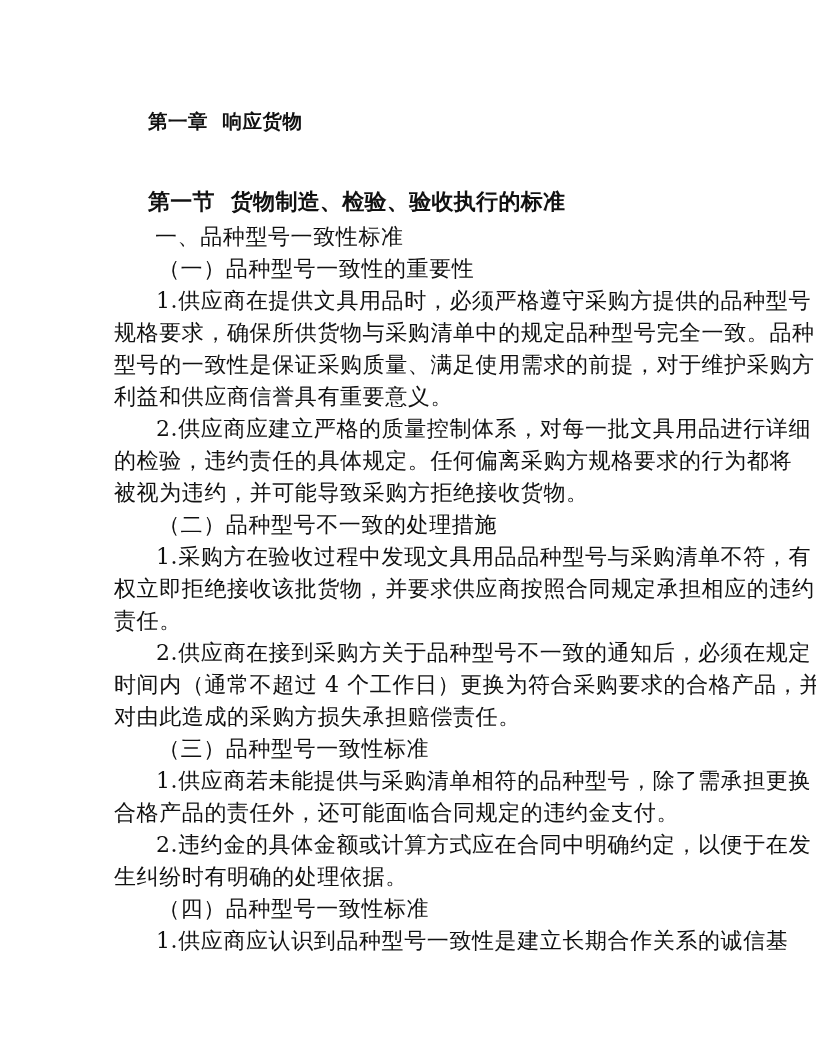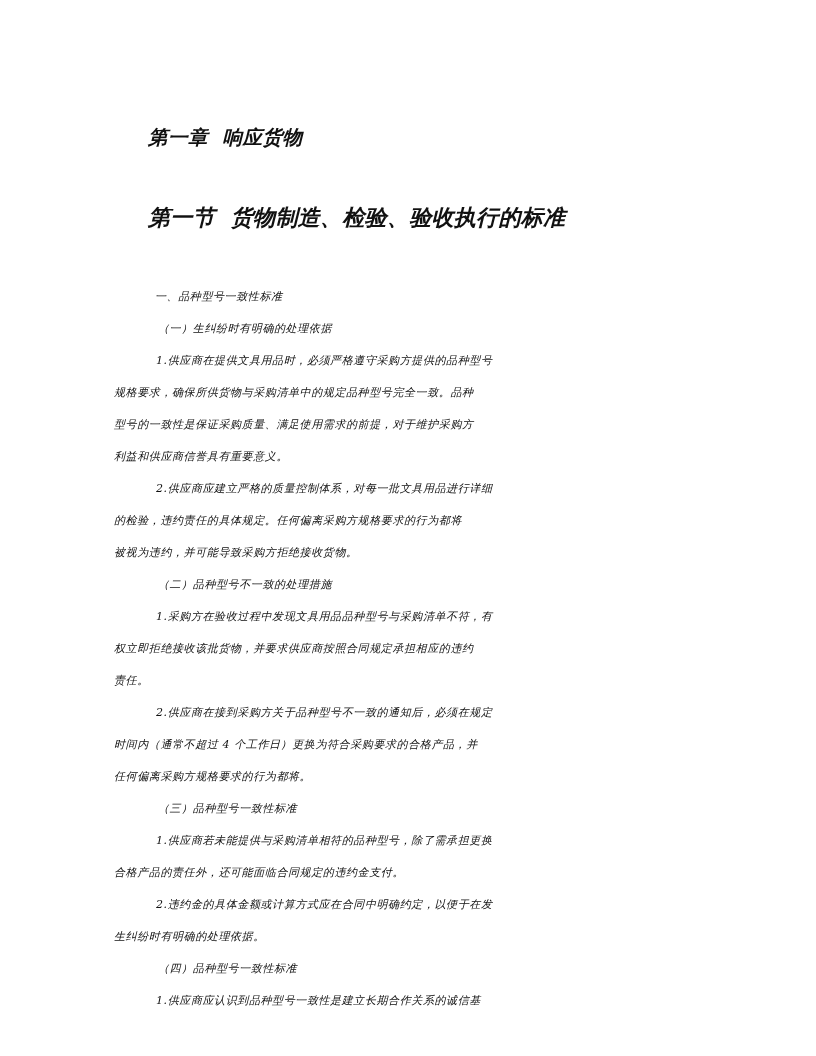--- a/index.html
+++ b/index.html
@@ -1,47 +1,47 @@
 <!DOCTYPE html>
 <html><head>
   <meta charset="utf-8">
   <style>
     html, body { margin: 0; padding: 0; background: #ffffff; }
     body { width: 816px; height: 1056px; position: relative; overflow: hidden;
            font-family: "DejaVu Serif", "Liberation Serif", serif; color: #111; }
-    .page { position: absolute; left: 0; top: 16px; width: 816px; height: 856px; font-style: italic; }
+    .page { position: absolute; left: 0; top: 0; width: 816px; height: 856px; }
     .h1 { position: absolute; left: 148px; top: 108px; font-family: "DejaVu Sans", "Liberation Sans", sans-serif;
           font-weight: bold; font-size: 19.5px; letter-spacing: 0.5px; white-space: pre; }
     .h2 { position: absolute; left: 148px; top: 187px; font-family: "DejaVu Sans", "Liberation Sans", sans-serif;
           font-weight: bold; font-size: 22px; letter-spacing: 0.3px; white-space: pre; }
-    .line { position: absolute; font-size: 11px; white-space: pre; line-height: 24px; letter-spacing: 0.6px; margin-top: 44px; }
+    .line { position: absolute; font-size: 22px; white-space: pre; line-height: 24px; letter-spacing: 0.6px; }
   </style>
 </head>
 <body>
 
 <div class="page">
   <div class="h1">第一章  响应货物</div>
   <div class="h2">第一节  货物制造、检验、验收执行的标准</div>
   <div id="body-lines">
       <div class="line" style="left: 155px; top: 225px;">一、品种型号一致性标准</div>
-      <div class="line" style="left: 158px; top: 257px;">（一）生纠纷时有明确的处理依据</div>
+      <div class="line" style="left: 158px; top: 257px;">（一）品种型号一致性的重要性</div>
       <div class="line" style="left: 156px; top: 289px;">1.供应商在提供文具用品时，必须严格遵守采购方提供的品种型号</div>
       <div class="line" style="left: 114px; top: 321px;">规格要求，确保所供货物与采购清单中的规定品种型号完全一致。品种</div>
       <div class="line" style="left: 114px; top: 353px;">型号的一致性是保证采购质量、满足使用需求的前提，对于维护采购方</div>
       <div class="line" style="left: 114px; top: 385px;">利益和供应商信誉具有重要意义。</div>
       <div class="line" style="left: 156px; top: 417px;">2.供应商应建立严格的质量控制体系，对每一批文具用品进行详细</div>
       <div class="line" style="left: 114px; top: 449px;">的检验，违约责任的具体规定。任何偏离采购方规格要求的行为都将</div>
       <div class="line" style="left: 114px; top: 481px;">被视为违约，并可能导致采购方拒绝接收货物。</div>
       <div class="line" style="left: 158px; top: 513px;">（二）品种型号不一致的处理措施</div>
       <div class="line" style="left: 156px; top: 545px;">1.采购方在验收过程中发现文具用品品种型号与采购清单不符，有</div>
       <div class="line" style="left: 114px; top: 577px;">权立即拒绝接收该批货物，并要求供应商按照合同规定承担相应的违约</div>
       <div class="line" style="left: 114px; top: 609px;">责任。</div>
       <div class="line" style="left: 156px; top: 641px;">2.供应商在接到采购方关于品种型号不一致的通知后，必须在规定</div>
       <div class="line" style="left: 114px; top: 673px;">时间内（通常不超过 4 个工作日）更换为符合采购要求的合格产品，并</div>
-      <div class="line" style="left: 114px; top: 705px;">任何偏离采购方规格要求的行为都将。</div>
+      <div class="line" style="left: 114px; top: 705px;">对由此造成的采购方损失承担赔偿责任。</div>
       <div class="line" style="left: 158px; top: 737px;">（三）品种型号一致性标准</div>
       <div class="line" style="left: 156px; top: 769px;">1.供应商若未能提供与采购清单相符的品种型号，除了需承担更换</div>
       <div class="line" style="left: 114px; top: 801px;">合格产品的责任外，还可能面临合同规定的违约金支付。</div>
       <div class="line" style="left: 156px; top: 833px;">2.违约金的具体金额或计算方式应在合同中明确约定，以便于在发</div>
       <div class="line" style="left: 114px; top: 865px;">生纠纷时有明确的处理依据。</div>
       <div class="line" style="left: 158px; top: 897px;">（四）品种型号一致性标准</div>
       <div class="line" style="left: 156px; top: 929px;">1.供应商应认识到品种型号一致性是建立长期合作关系的诚信基</div>
     </div>
 </div>
 

